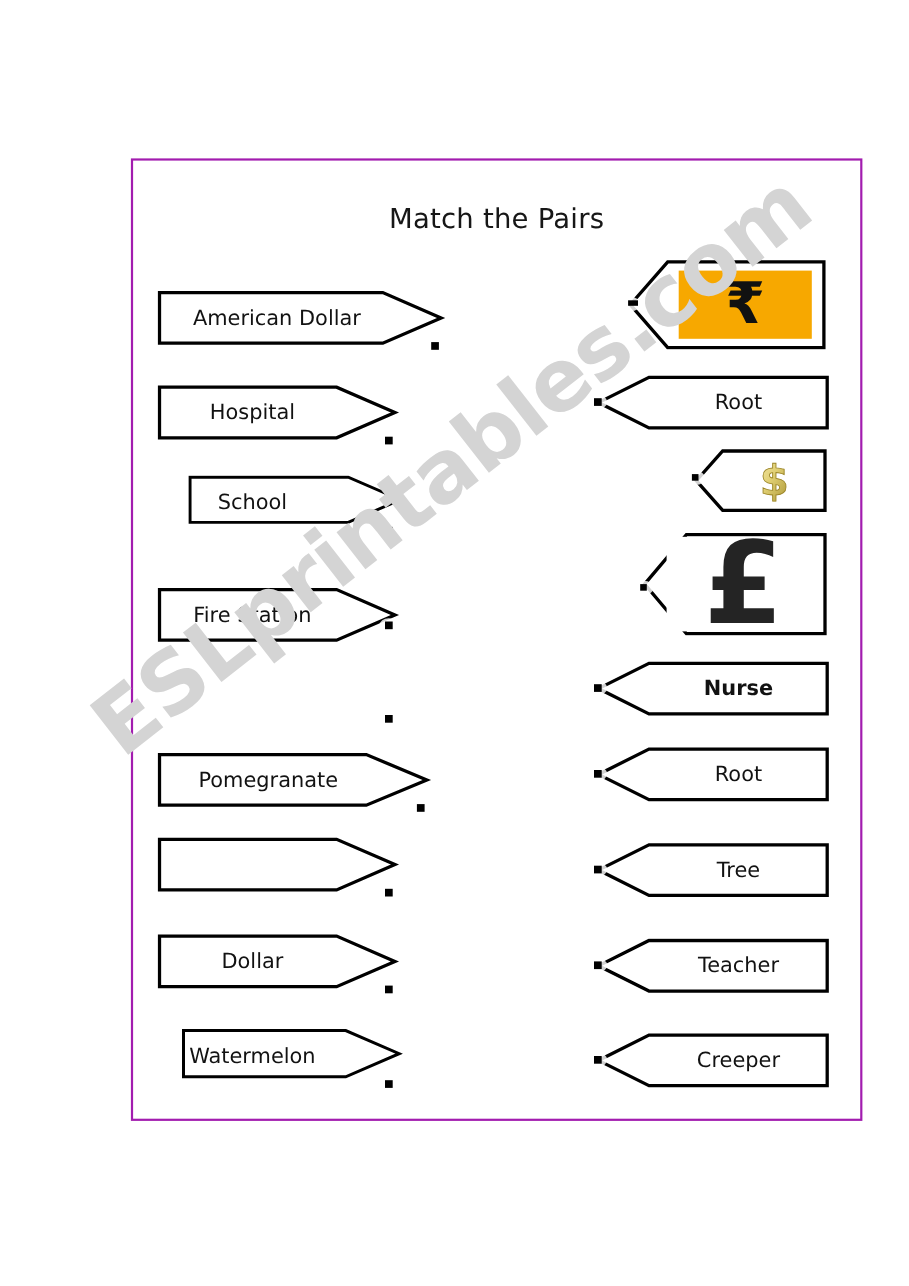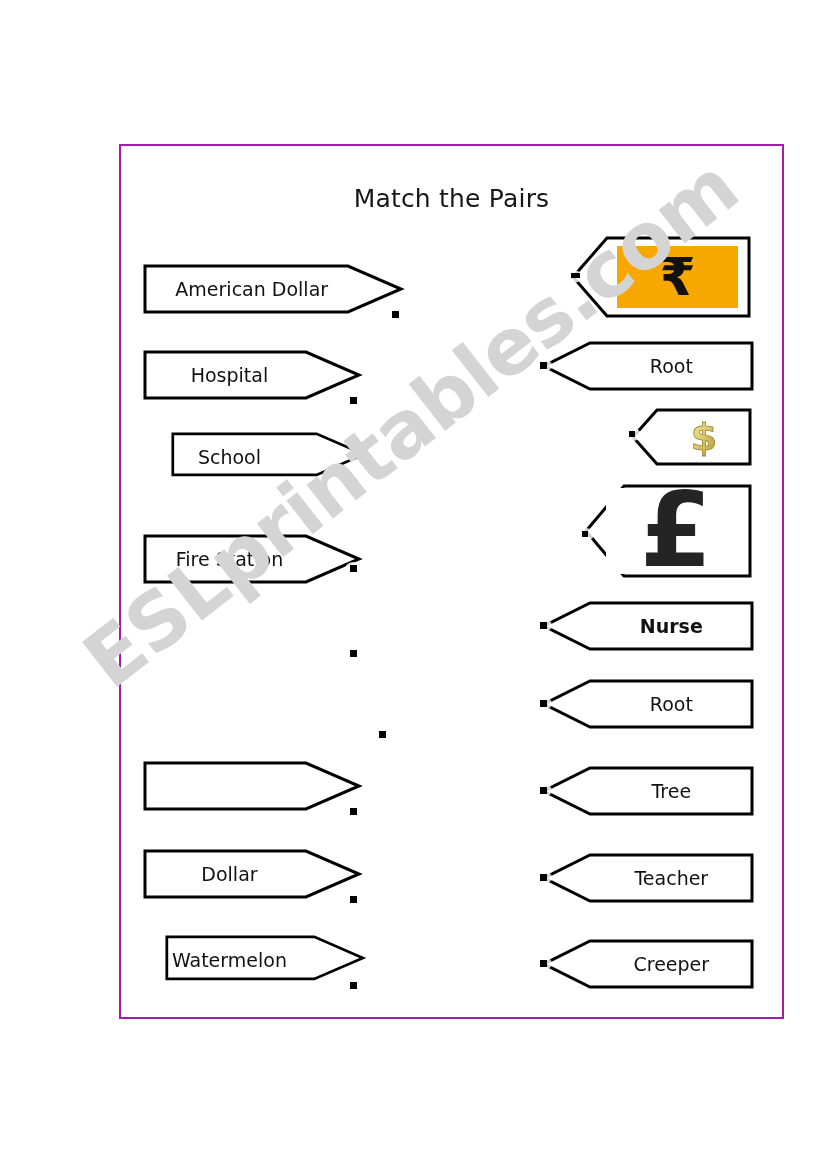--- a/index.html
+++ b/index.html
@@ -203,20 +203,26 @@
         <polygon points="2,2 163,2 216,25 163,48 2,48"></polygon>
       </svg>
       <div class="lbl" style="width:66%;">Fire Station</div>
     </div>
     <div class="handle-halo" style="left:224px; top:416px;"></div>
     <div class="handle" style="left:229px; top:419px;"></div>
 
     <div class="handle-halo" style="left:224px; top:501px;"></div>
     <div class="handle" style="left:229px; top:504px;"></div>
 
+    <div class="left-wrap" style="top:538px;">
+      <svg class="shape-svg" viewBox="0 0 262 50" preserveAspectRatio="none">
+        <polygon points="2,2 190,2 245,25 190,48 2,48"></polygon>
+      </svg>
+      <div class="lbl" style="width:77%;">Pomegranate</div>
+    </div>
     <div class="handle-halo" style="left:253px; top:582px;"></div>
     <div class="handle" style="left:258px; top:585px;"></div>
 
     <div class="left-wrap" style="top:615px;">
       <svg class="shape-svg" viewBox="0 0 262 50" preserveAspectRatio="none">
         <polygon points="2,2 163,2 216,25 163,48 2,48"></polygon>
       </svg>
     </div>
     <div class="handle-halo" style="left:224px; top:659px;"></div>
     <div class="handle" style="left:229px; top:662px;"></div>

